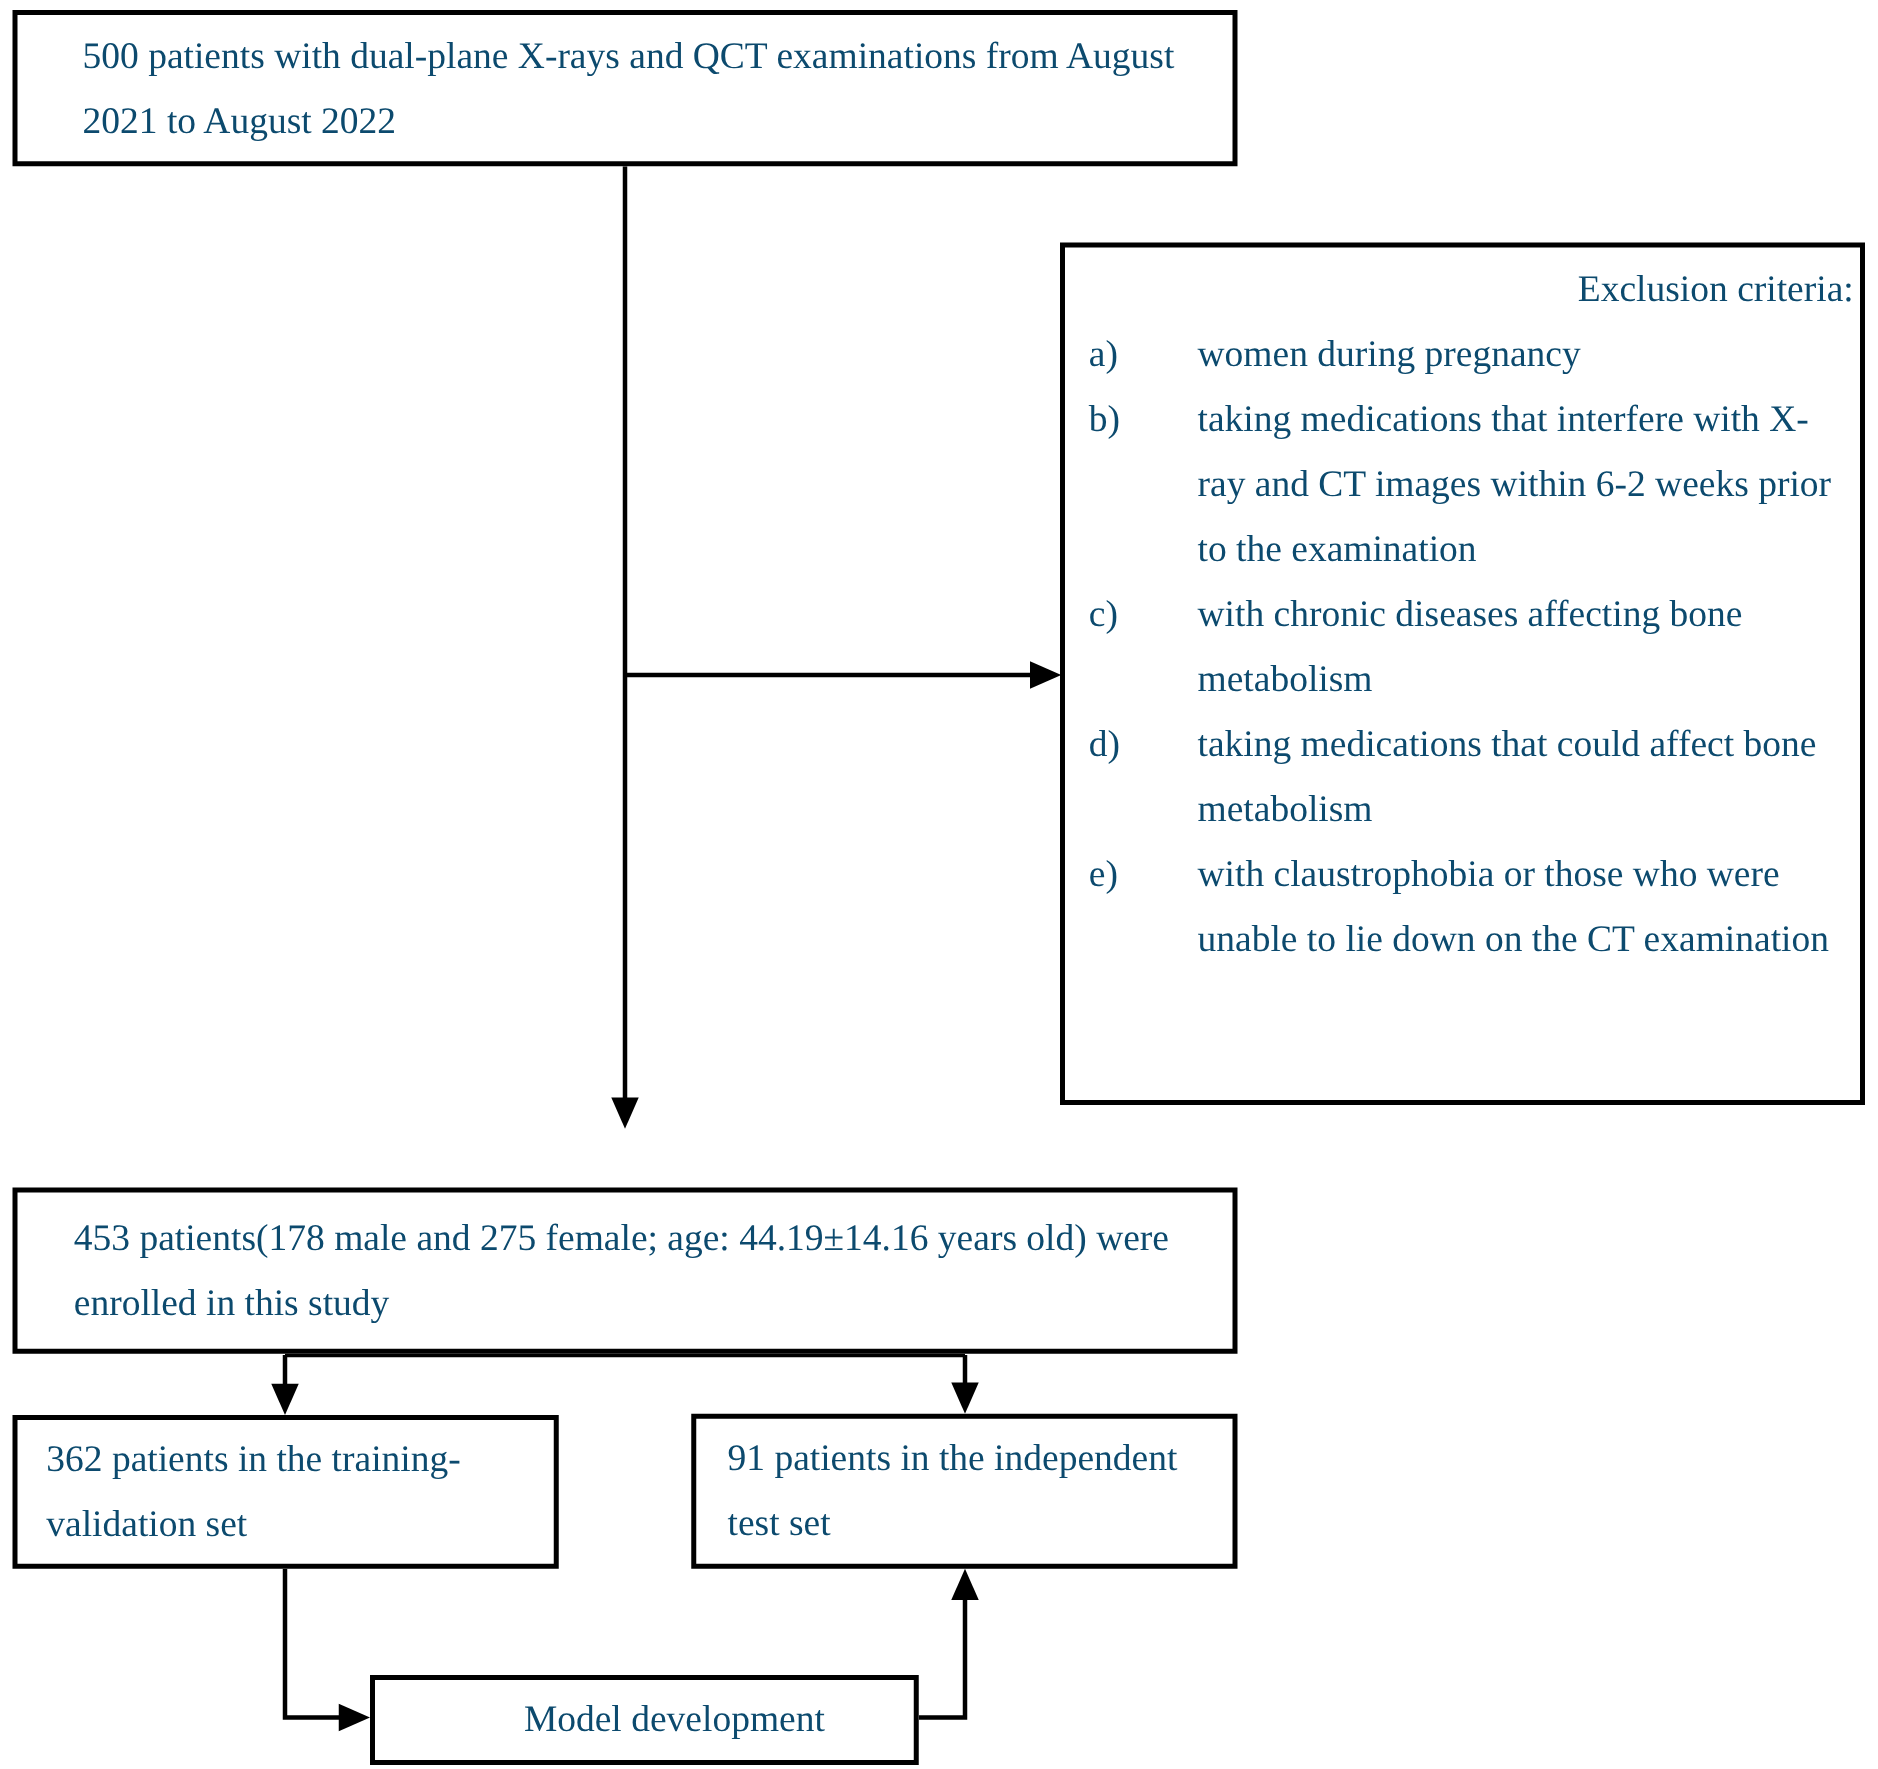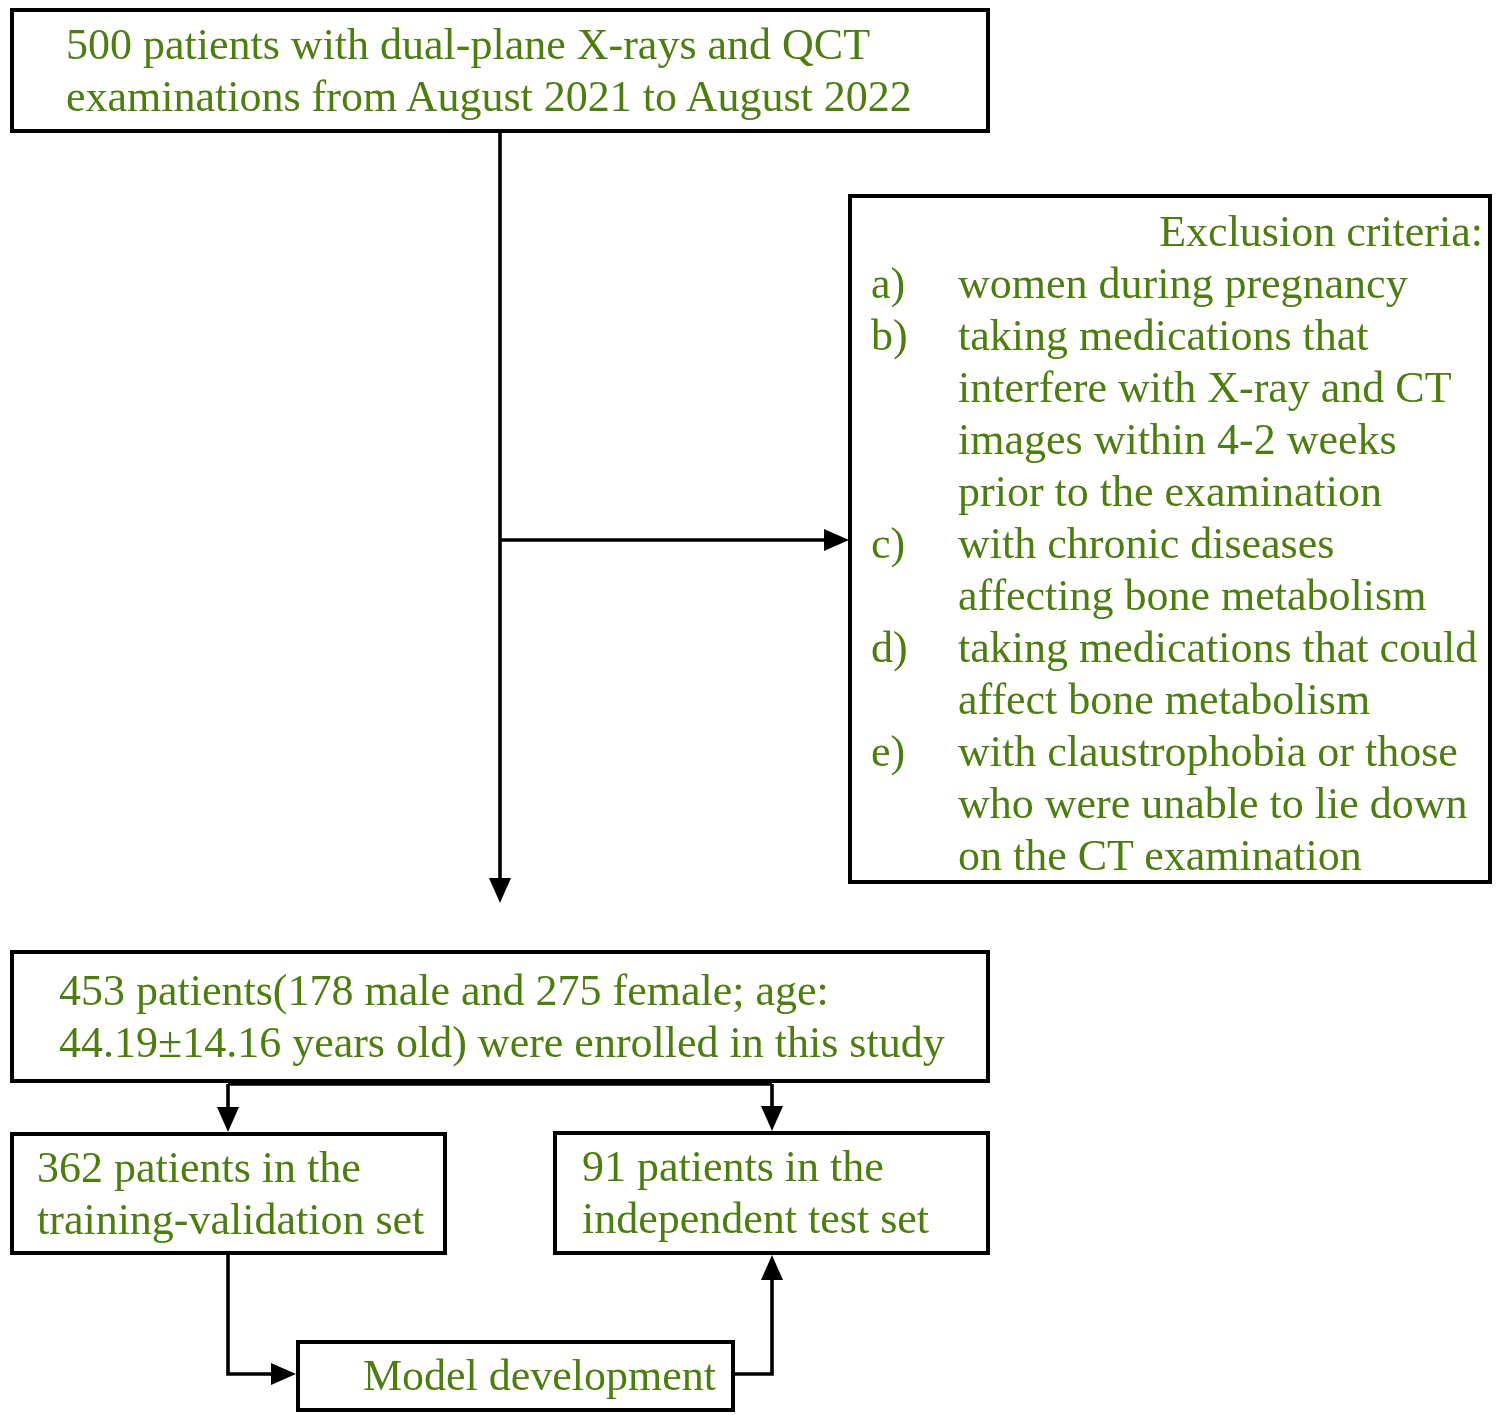--- a/index.html
+++ b/index.html
@@ -6,22 +6,22 @@
     margin: 0;
     padding: 0;
     background: #ffffff;
   }
   .stage {
     position: relative;
     width: 1502px;
     height: 1415px;
     background: #ffffff;
     font-family: "Liberation Serif", "DejaVu Serif", serif;
-    color: #4d7c0f;
-    font-size: 44px;
+    color: #0c4a6e;
+    font-size: 30px;
     line-height: 52px;
     overflow: hidden;
   }
   .connectors {
     position: absolute;
     left: 0; top: 0;
     width: 1502px;
     height: 1415px;
   }
   .connectors path {
@@ -103,21 +103,21 @@
   </div>
 
   <div class="node node-exclusion">
     <div class="excl-title">Exclusion criteria:</div>
     <div class="excl-item">
       <div class="excl-label">a)</div>
       <div class="excl-text">women during pregnancy</div>
     </div>
     <div class="excl-item">
       <div class="excl-label">b)</div>
-      <div class="excl-text">taking medications that interfere with X-ray and CT images within 4-2 weeks prior to the examination</div>
+      <div class="excl-text">taking medications that interfere with X-ray and CT images within 6-2 weeks prior to the examination</div>
     </div>
     <div class="excl-item">
       <div class="excl-label">c)</div>
       <div class="excl-text">with chronic diseases affecting bone metabolism</div>
     </div>
     <div class="excl-item">
       <div class="excl-label">d)</div>
       <div class="excl-text">taking medications that could affect bone metabolism</div>
     </div>
     <div class="excl-item">

